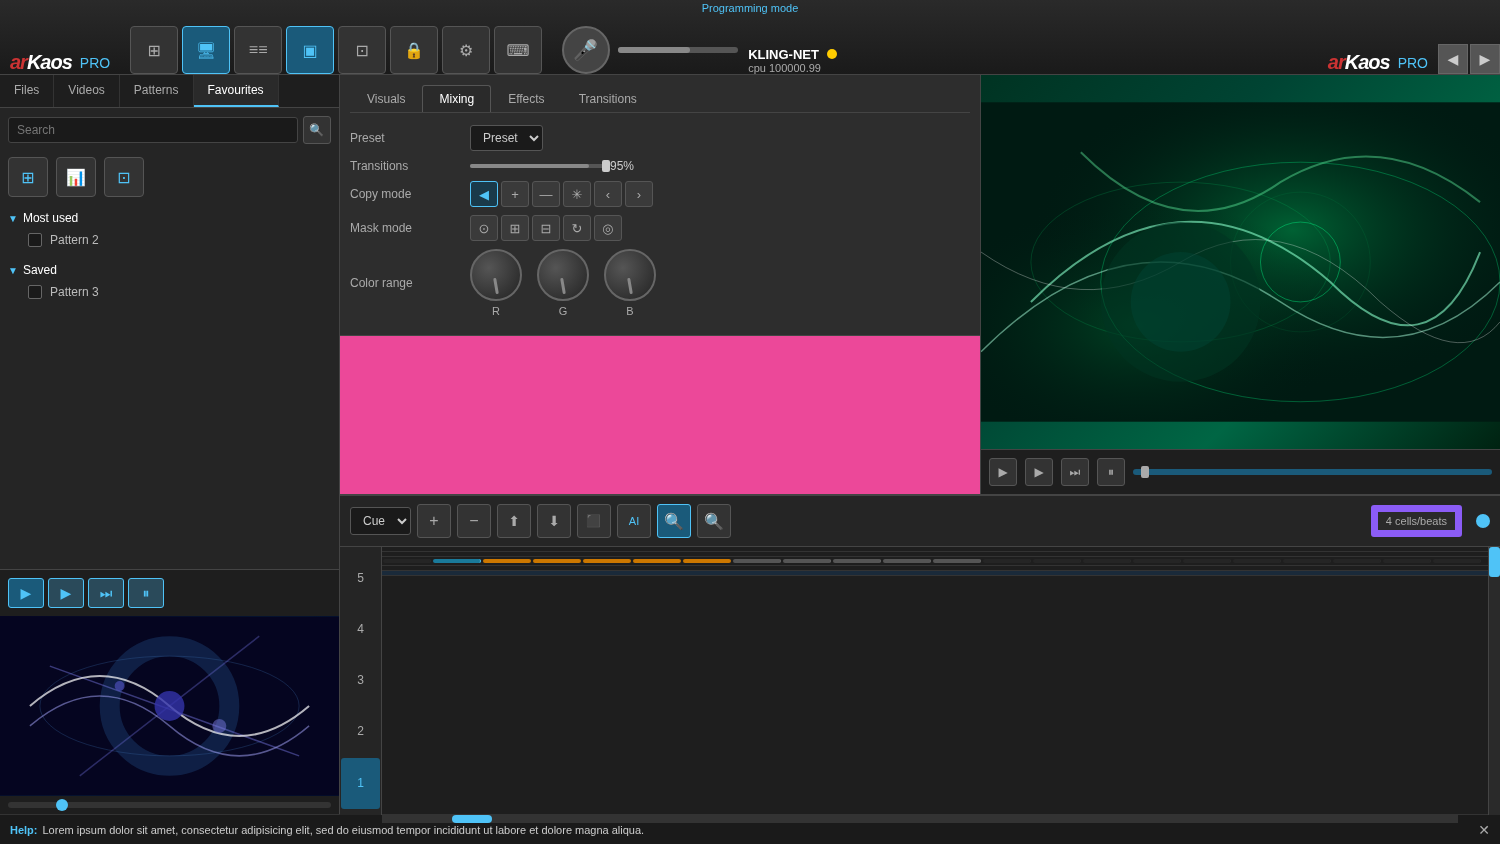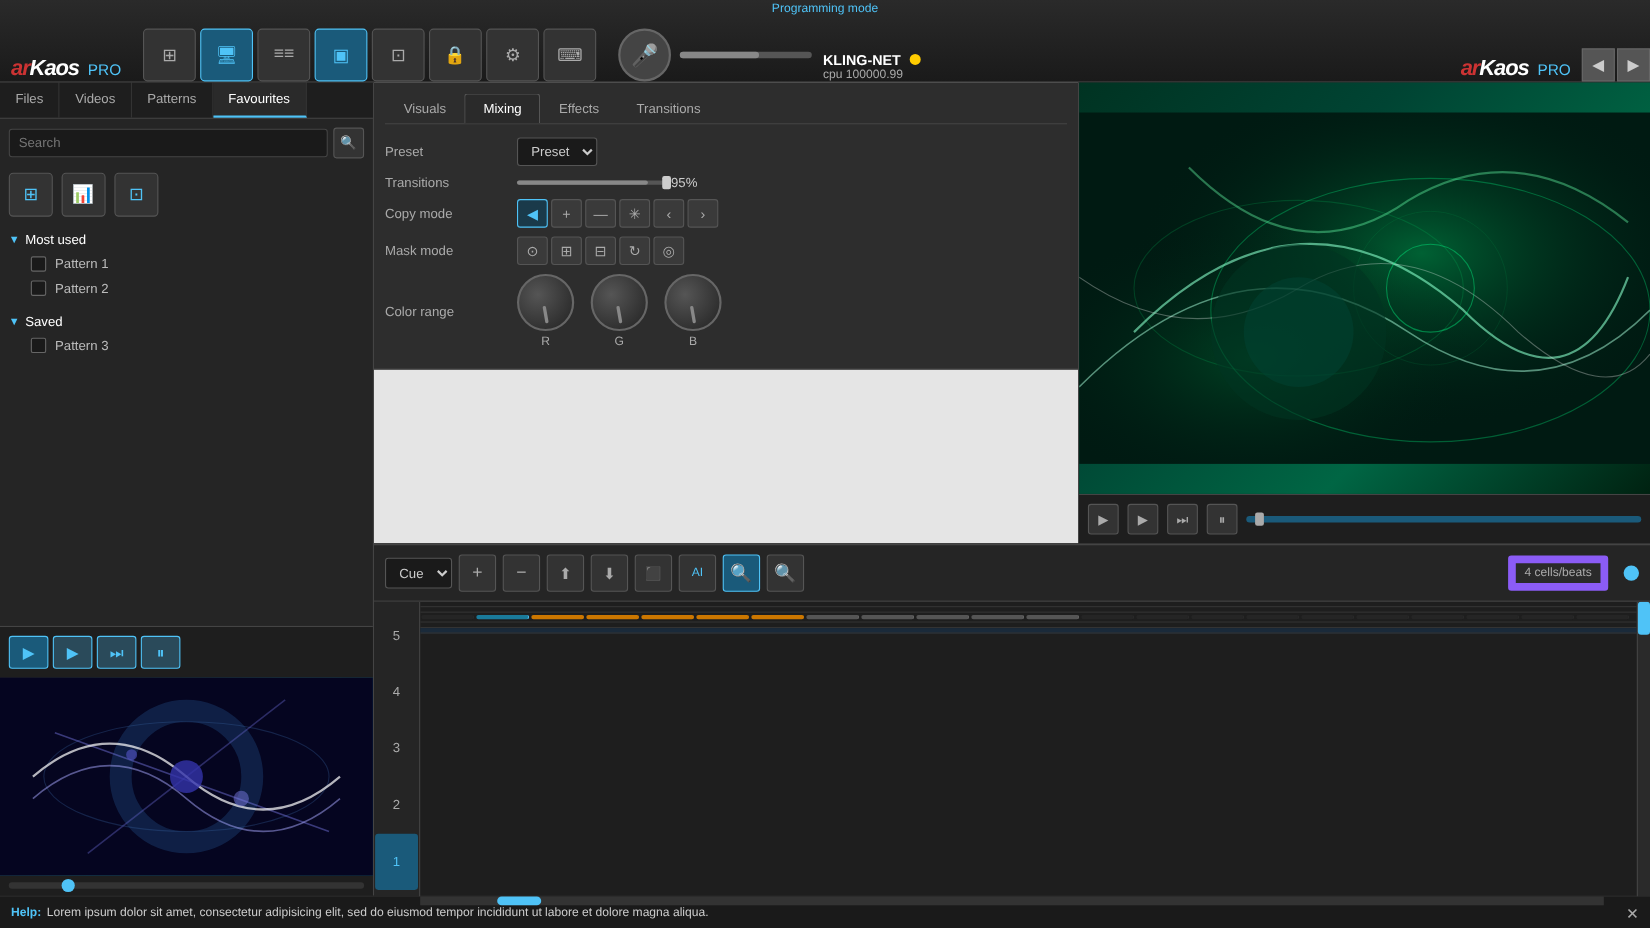--- a/index.html
+++ b/index.html
@@ -319,21 +319,21 @@
       position: absolute;
       top: -3px;
       left: 15%;
     }
 
     
     .center-panel {
       flex: 1;
       display: flex;
       flex-direction: column;
-      background: #e5e5e5;
+      background: #ec4899;
     }
     .mixing-panel {
       background: #2d2d2d;
       border-bottom: 1px solid #444;
       padding: 10px;
     }
     .panel-tabs {
       display: flex;
       gap: 0;
       margin-bottom: 12px;
@@ -746,24 +746,20 @@
     <div class="action-icons-row">
       <div class="action-icon">⊞</div>
       <div class="action-icon">📊</div>
       <div class="action-icon">⊡</div>
     </div>
 
     <div class="tree-section">
       <div class="tree-group-header">
         <span class="tree-group-arrow">▼</span>
         <span>Most used</span>
-      </div>
-      <div class="tree-item">
-        <div class="tree-checkbox"></div>
-        <span>Pattern 1</span>
       </div>
       <div class="tree-item">
         <div class="tree-checkbox"></div>
         <span>Pattern 2</span>
       </div>
       <div class="tree-group-header" style="margin-top:8px;">
         <span class="tree-group-arrow">▼</span>
         <span>Saved</span>
       </div>
       <div class="tree-item">

